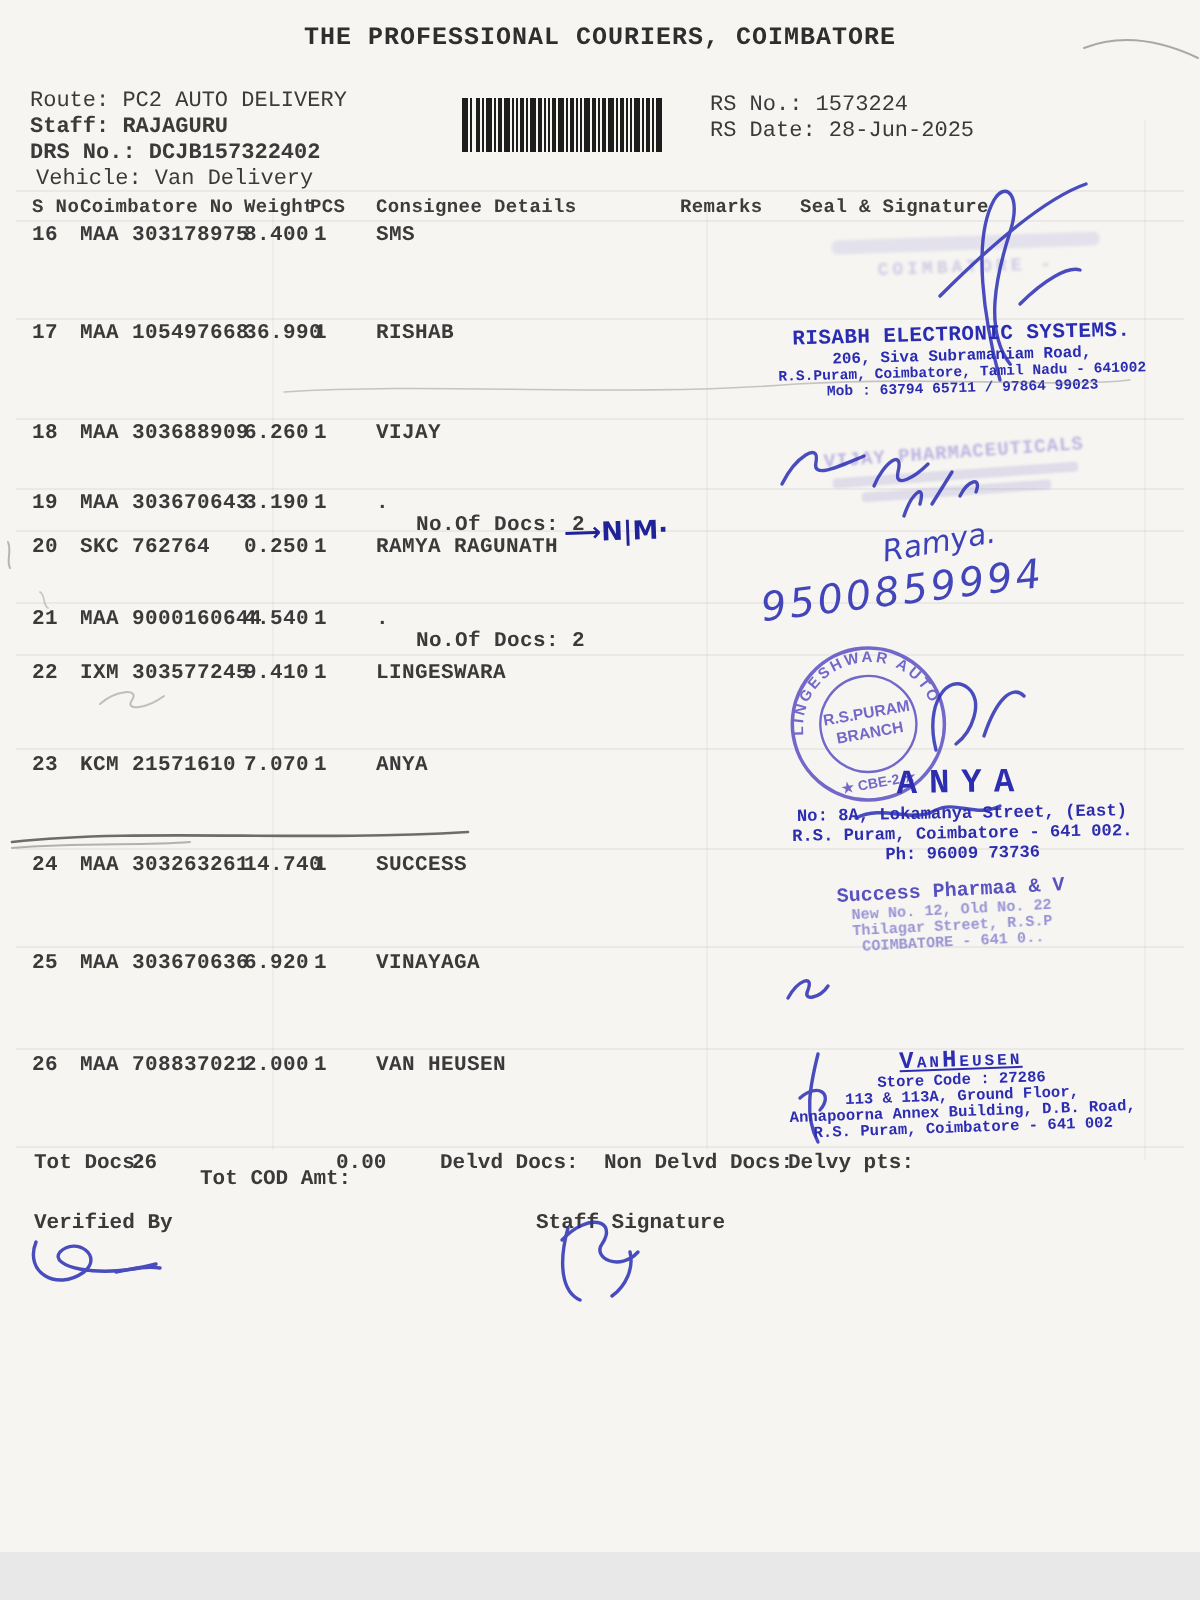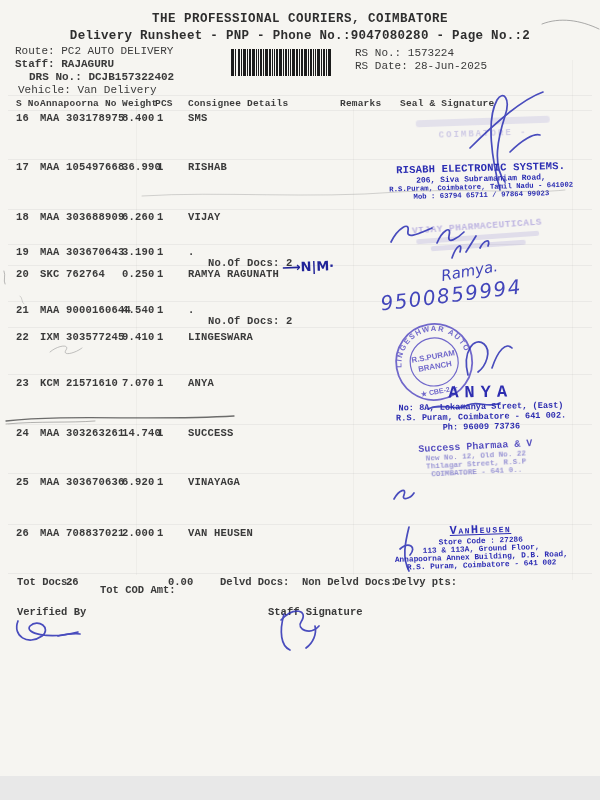--- a/index.html
+++ b/index.html
@@ -68,25 +68,24 @@
   <div class="hline" style="top:374px"></div>
   <div class="hline" style="top:424px"></div>
   <div class="hline" style="top:473px"></div>
   <div class="hline" style="top:524px"></div>
   <div class="hline" style="top:573px"></div>
   <div class="vline" style="left:136px;top:100px;height:475px"></div>
   <div class="vline" style="left:353px;top:100px;height:475px"></div>
   <div class="vline" style="left:572px;top:60px;height:520px"></div>
 
   <div class="abs center title" style="top:12px">THE PROFESSIONAL COURIERS, COIMBATORE</div>
-  <div class="abs center subtitle" style="top:29px">Delivery Runsheet - PNP - Phone No.:9047080280 - Page No.:2</div>
 
   <div class="abs meta" style="left:15px;top:45px">Route: PC2 AUTO DELIVERY</div>
   <div class="abs meta bold" style="left:15px;top:58px">Staff: RAJAGURU</div>
-  <div class="abs meta bold" style="left:29px;top:71px">DRS No.: DCJB157322402</div>
+  <div class="abs meta bold" style="left:15px;top:71px">DRS No.: DCJB157322402</div>
   <div class="abs meta" style="left:18px;top:84px">Vehicle: Van Delivery</div>
 
   <svg class="abs" style="left:231px;top:49px" width="102" height="27">
     <g fill="#1c1c1c">
       <rect x="0" y="0" width="3" height="27"></rect>
         <rect x="4" y="0" width="1" height="27"></rect>
         <rect x="7" y="0" width="2" height="27"></rect>
         <rect x="10" y="0" width="1" height="27"></rect>
       <rect x="12" y="0" width="3" height="27"></rect>
         <rect x="16" y="0" width="1" height="27"></rect>
@@ -120,21 +119,21 @@
         <rect x="92" y="0" width="2" height="27"></rect>
         <rect x="95" y="0" width="1" height="27"></rect>
         <rect x="97" y="0" width="3" height="27"></rect>
     </g>
   </svg>
 
   <div class="abs meta" style="left:355px;top:47px">RS No.: 1573224</div>
   <div class="abs meta" style="left:355px;top:60px">RS Date: 28-Jun-2025</div>
 
   <div class="abs th" style="left:16px;top:98px">S No</div>
-  <div class="abs th" style="left:40px;top:98px">Annapoorna No</div>
+  <div class="abs th" style="left:40px;top:98px">Coimbatore No</div>
   <div class="abs th" style="left:122px;top:98px">Weight</div>
   <div class="abs th" style="left:155px;top:98px">PCS</div>
   <div class="abs th" style="left:188px;top:98px">Consignee Details</div>
   <div class="abs th" style="left:340px;top:98px">Remarks</div>
   <div class="abs th" style="left:400px;top:98px">Seal &amp; Signature</div>
 
   <div class="row" style="top:112px">
     <span class="c1">16</span>
       <span class="c2">MAA 303178975</span>
       <span class="c3">8.400</span>

